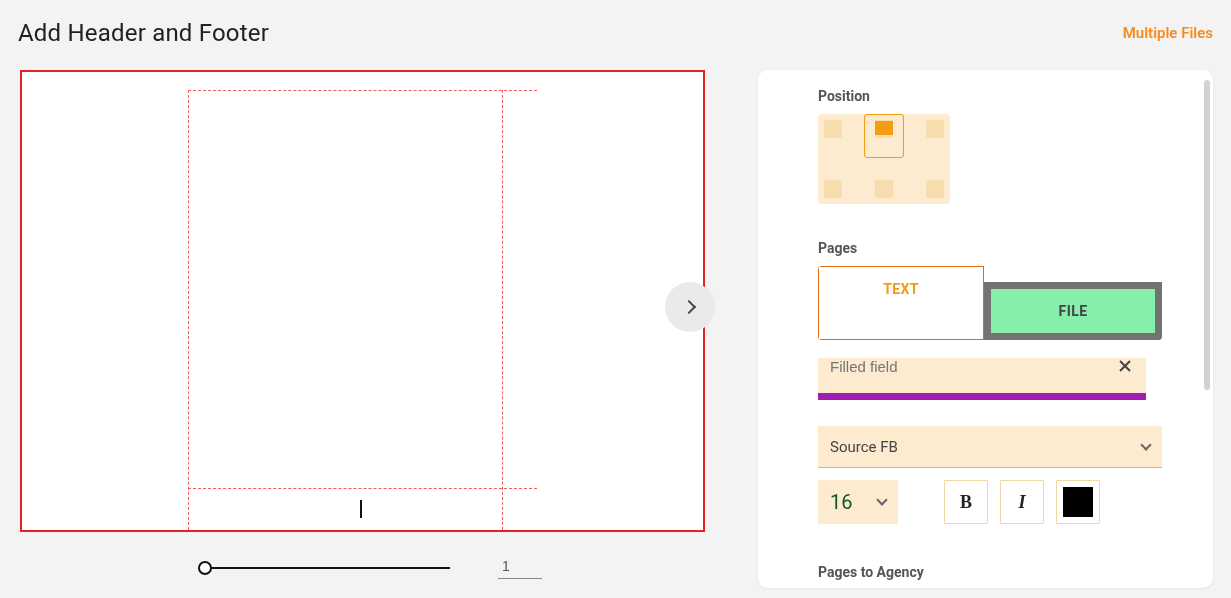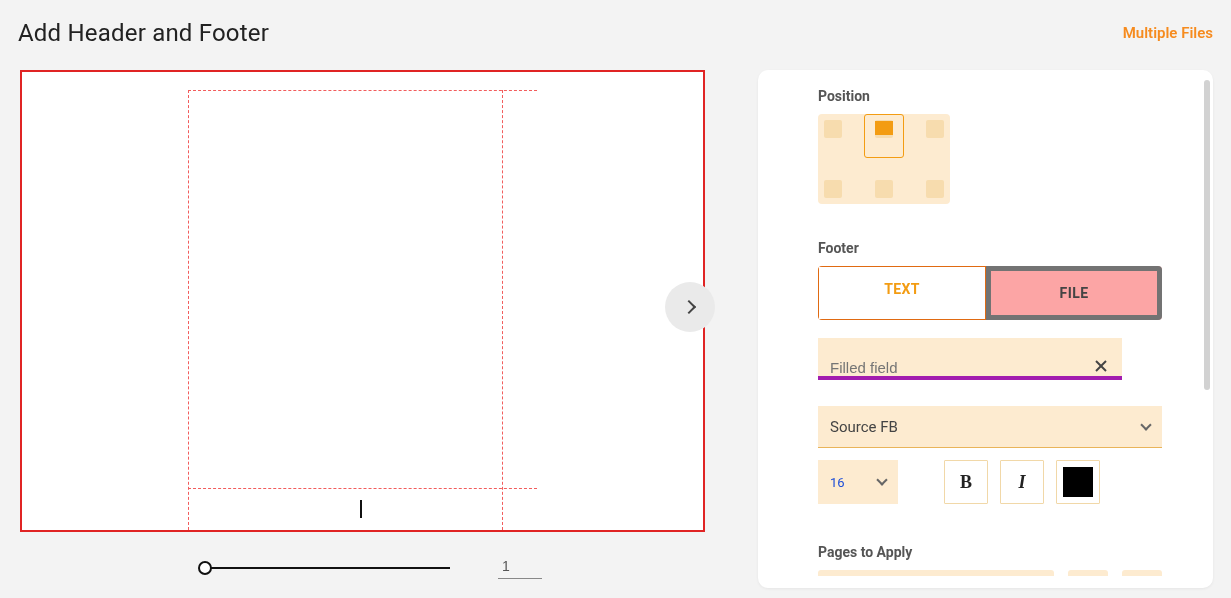--- a/index.html
+++ b/index.html
@@ -250,32 +250,33 @@
     letter-spacing: 0.4px;
     cursor: pointer;
   }
   .tab-active {
     background: #fff;
     color: #f39c12;
     border: 1.5px solid #e06a12;
     border-radius: 0;
   }
   .tab-inactive {
-    background: #fca5a5;
+    background: #86efac;
     color: #444;
-    border: 5px solid #737373;
+    border: 7px solid #737373;
+    margin-top: 16px;
   }
 
   .text-input-wrap {
     margin-top: 18px;
-    width: 304px;
-    background: #fdebd0;
-    border-bottom: 4px solid #a21caf;
-    display: flex;
-    align-items: flex-end;
+    width: 328px;
+    background: #fdebd0;
+    border-bottom: 7px solid #a21caf;
+    display: flex;
+    align-items: flex-start;
     padding: 0 12px;
     height: 42px;
   }
   .text-input {
     flex: 1;
     border: none;
     background: transparent;
     font-size: 15px;
     color: #888;
     outline: none;
@@ -318,21 +319,21 @@
   .size-select {
     width: 80px;
     height: 44px;
     background: #fdebd0;
     display: flex;
     align-items: center;
     justify-content: space-between;
     padding: 0 12px;
     cursor: pointer;
   }
-  .size-val { font-size: 13px; color: #1d4ed8; }
+  .size-val { font-size: 20px; color: #14532d; }
   .fmt-gap { width: 10px; }
   .fmt-btn {
     width: 44px;
     height: 44px;
     border: 1px solid #f1d8a8;
     background: #fff;
     display: flex;
     align-items: center;
     justify-content: center;
     cursor: pointer;
@@ -410,21 +411,21 @@
       <div class="pos-cell" data-row="top" data-col="left"></div>
       <div class="pos-cell" data-row="top" data-col="center"></div>
       <div class="pos-cell" data-row="top" data-col="right"></div>
       <div class="pos-cell" data-row="bottom" data-col="left"></div>
       <div class="pos-cell" data-row="bottom" data-col="center"></div>
       <div class="pos-cell" data-row="bottom" data-col="right"></div>
       <div class="pos-selected"></div>
     </div>
 
     <div class="source-section">
-      <div class="section-label">Footer</div>
+      <div class="section-label">Pages</div>
       <div class="tabs">
         <div class="tab tab-active">TEXT</div>
         <div class="tab tab-inactive">FILE</div>
       </div>
 
       <div class="text-input-wrap">
         <input class="text-input" placeholder="Filled field" style="">
         <span class="clear-btn">
           <svg width="14" height="14" viewBox="0 0 14 14">
             <line x1="2" y1="2" x2="12" y2="12" stroke="#444" stroke-width="2"></line>
@@ -448,21 +449,21 @@
           <span class="bold-glyph">B</span>
         </div>
         <div class="fmt-btn">
           <span class="italic-glyph">I</span>
         </div>
         <div class="fmt-btn">
           <div class="color-swatch"></div>
         </div>
       </div>
 
-      <div class="section-label pages-label">Pages to Apply</div>
+      <div class="section-label pages-label">Pages to Agency</div>
       <div class="pages-apply-row">
         <div class="pages-main"></div>
         <div class="pages-small"></div>
         <div class="pages-small"></div>
       </div>
     </div>
   </div>
 </div>
 
 </body></html>

